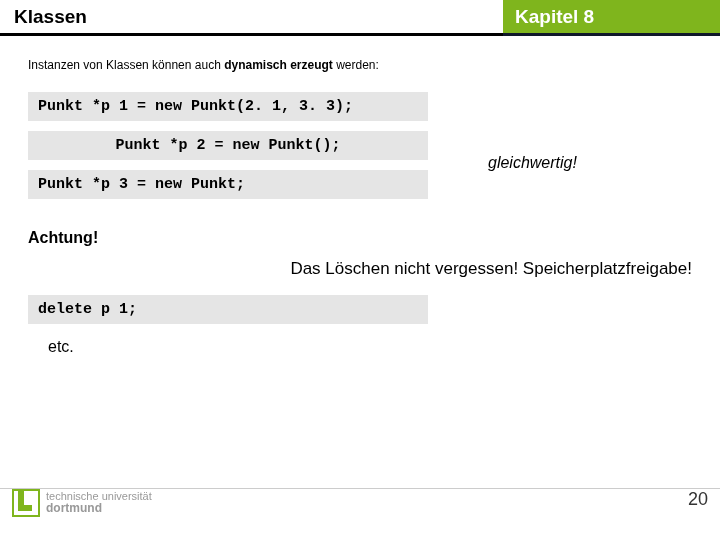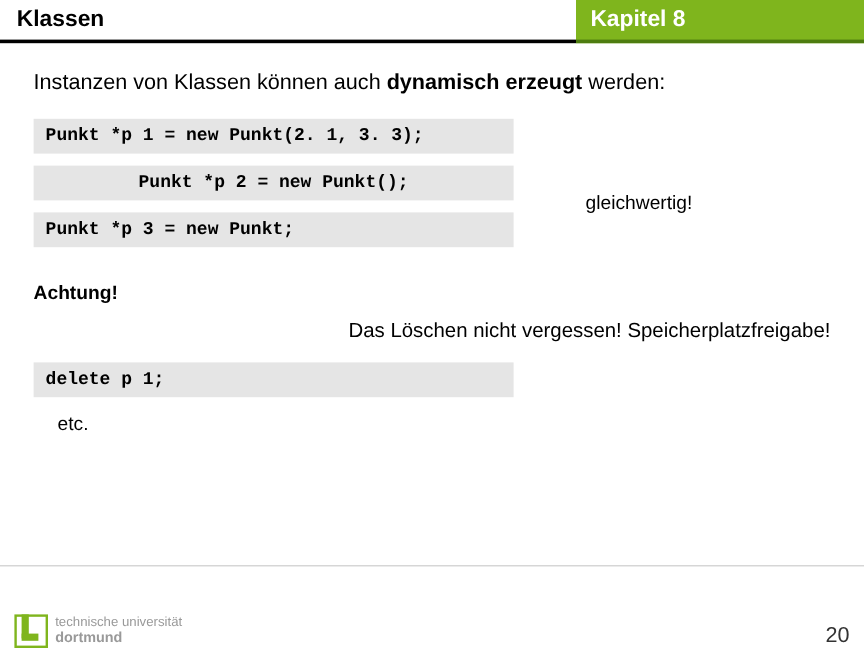--- a/index.html
+++ b/index.html
@@ -17,52 +17,53 @@
   }
   .header-left {
     flex: 1;
     background: #fff;
     border-bottom: 3px solid #000;
     padding: 6px 14px;
     font-size: 19px;
     font-weight: bold;
   }
   .header-right {
-    width: 240px;
+    width: 217px;
     background: #7fb51d;
     color: #fff;
     font-size: 19px;
     font-weight: bold;
     padding: 6px 12px;
-    border-bottom: 3px solid #4d7c0f;
+    border-bottom: 3px solid #0f172a;
   }
   .content {
     padding: 22px 28px 0 28px;
   }
   .intro {
-    font-size: 18px;
+    font-size: 12px;
     margin-bottom: 20px;
   }
   .codeblock {
     background: #e5e5e5;
     font-family: "Courier New", monospace;
     font-size: 15px;
     font-weight: bold;
     padding: 6px 10px;
     margin-bottom: 10px;
     width: 400px;
   }
   .code-row {
     display: flex;
     align-items: center;
     text-align: center;
   }
   .annot {
     font-size: 16px;
     margin-left: 60px;
+    font-style: italic;
   }
   .warn {
     font-size: 16px;
     font-weight: bold;
     margin-top: 30px;
     margin-bottom: 12px;
   }
   .warn-text {
     font-size: 17px;
     margin-bottom: 16px;
@@ -71,24 +72,24 @@
   .etc {
     font-size: 16px;
     margin-top: 14px;
     margin-left: 20px;
   }
   .footer {
     position: absolute;
     bottom: 0;
     left: 0;
     right: 0;
-    height: 69px;
+    height: 52px;
     border-top: 1px solid #ccc;
     display: flex;
-    align-items: flex-end;
+    align-items: flex-start;
     padding: 0 12px;
   }
   .logo {
     display: flex;
     align-items: center;
     gap: 6px;
   }
   .logo-box {
     width: 28px;
     height: 28px;

